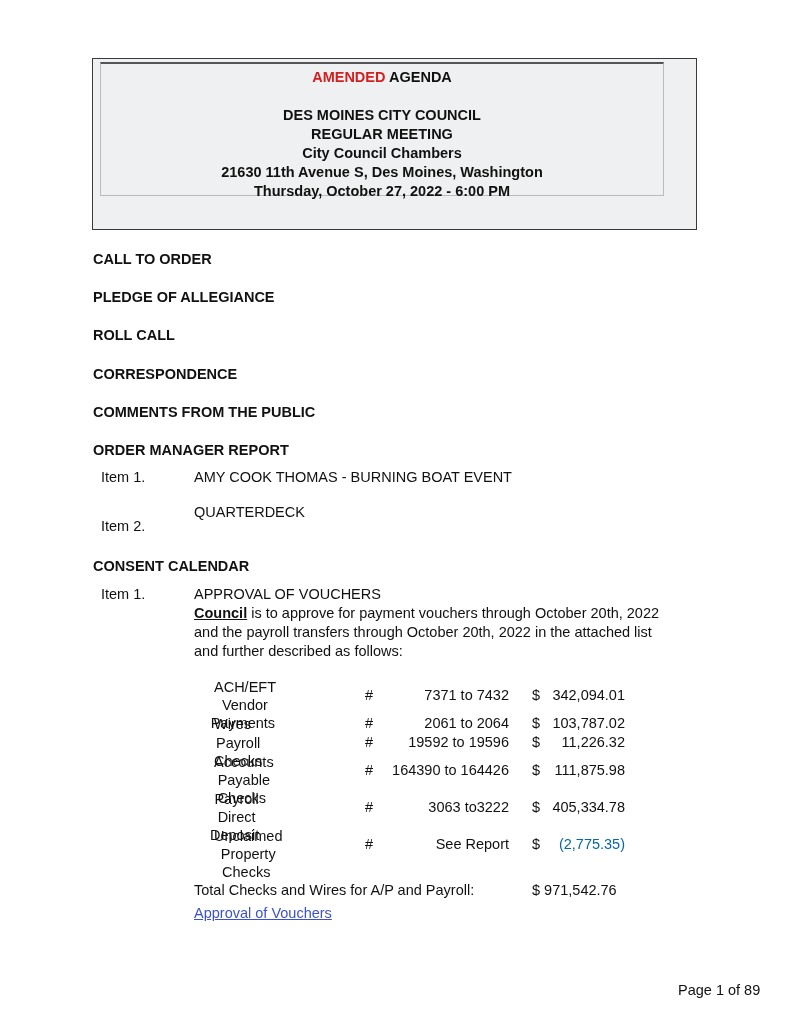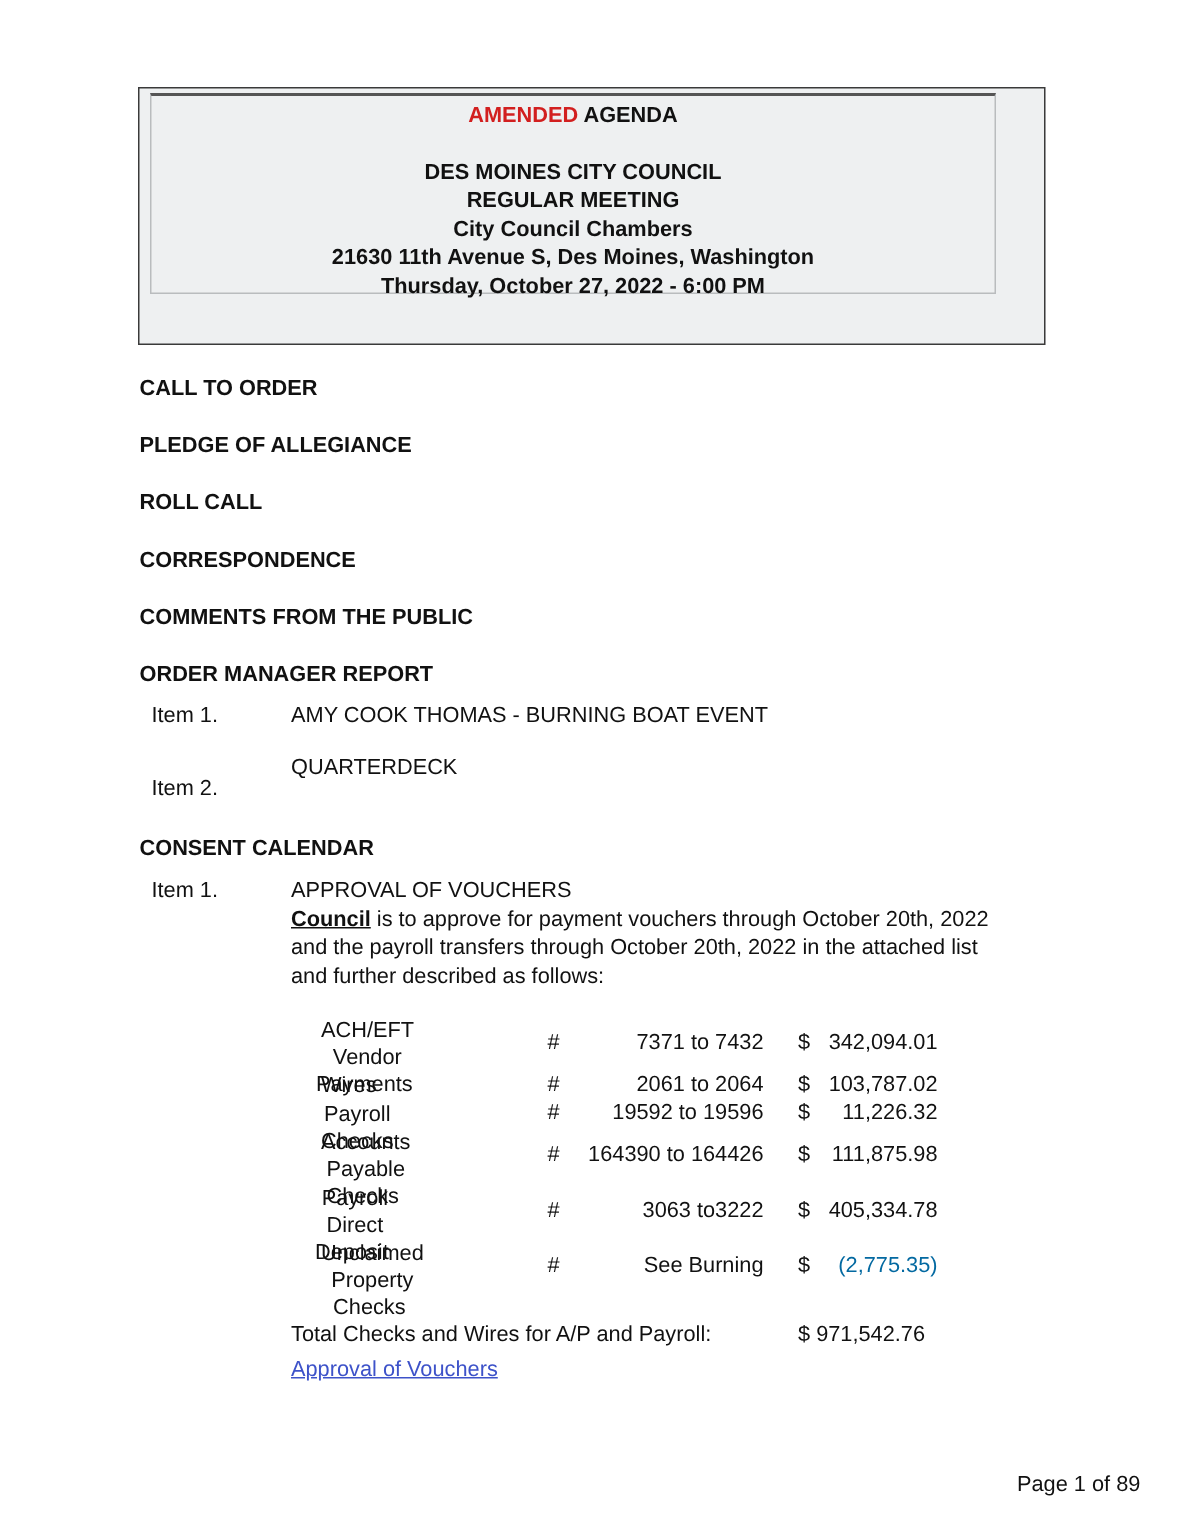--- a/index.html
+++ b/index.html
@@ -116,21 +116,21 @@
   <div class="vrow" style="position:absolute; top:112px">
     <div class="desc" style="top:0"><span> Payroll Direct</span><br><span style="margin-left:-4px">Deposit</span></div>
     <span class="hash" style="top:9px">#</span>
     <span class="range" style="top:9px">3063 to3222</span>
     <span class="dollar" style="top:9px">$</span>
     <span class="amt" style="top:9px">405,334.78</span>
   </div>
   <div class="vrow" style="position:absolute; top:149px">
     <div class="desc" style="top:0"><span> Unclaimed Property</span><br><span style="margin-left:-4px">Checks</span></div>
     <span class="hash" style="top:9px">#</span>
-    <span class="range" style="top:9px">See Burning</span>
+    <span class="range" style="top:9px">See Report</span>
     <span class="dollar" style="top:9px">$</span>
     <span class="amt neg" style="top:9px">(2,775.35)</span>
   </div>
 </div>
 
 <div class="total">Total Checks and Wires for A/P and Payroll:</div>
 <div class="total-amt">$ 971,542.76</div>
 <div style="position:absolute; left:194px; top:905px; font-size:14.5px;">
   <a class="link" href="#">Approval of Vouchers</a>
 </div>

